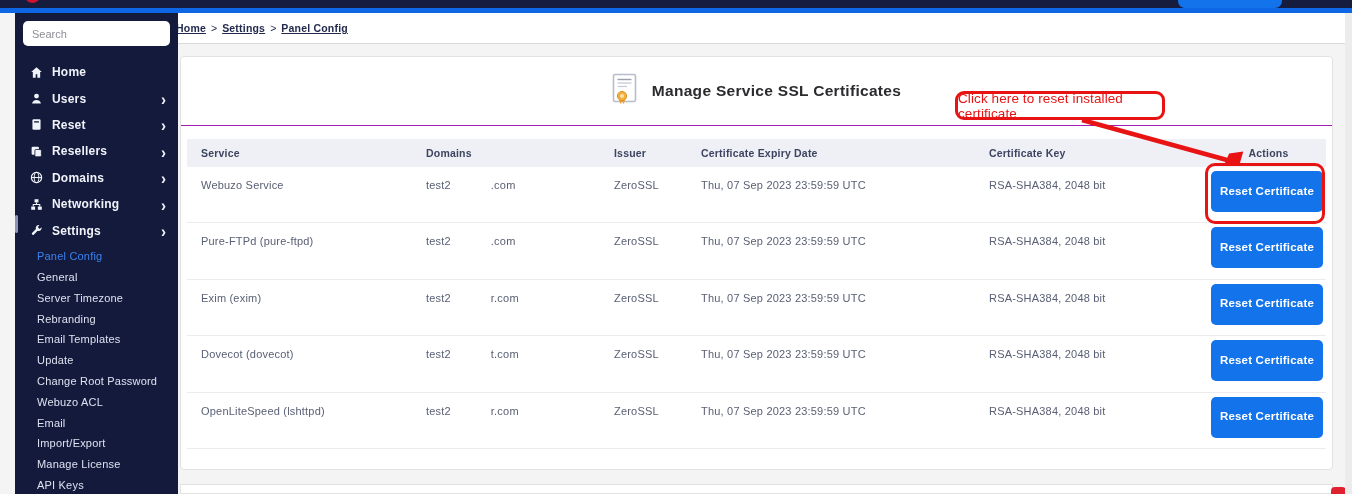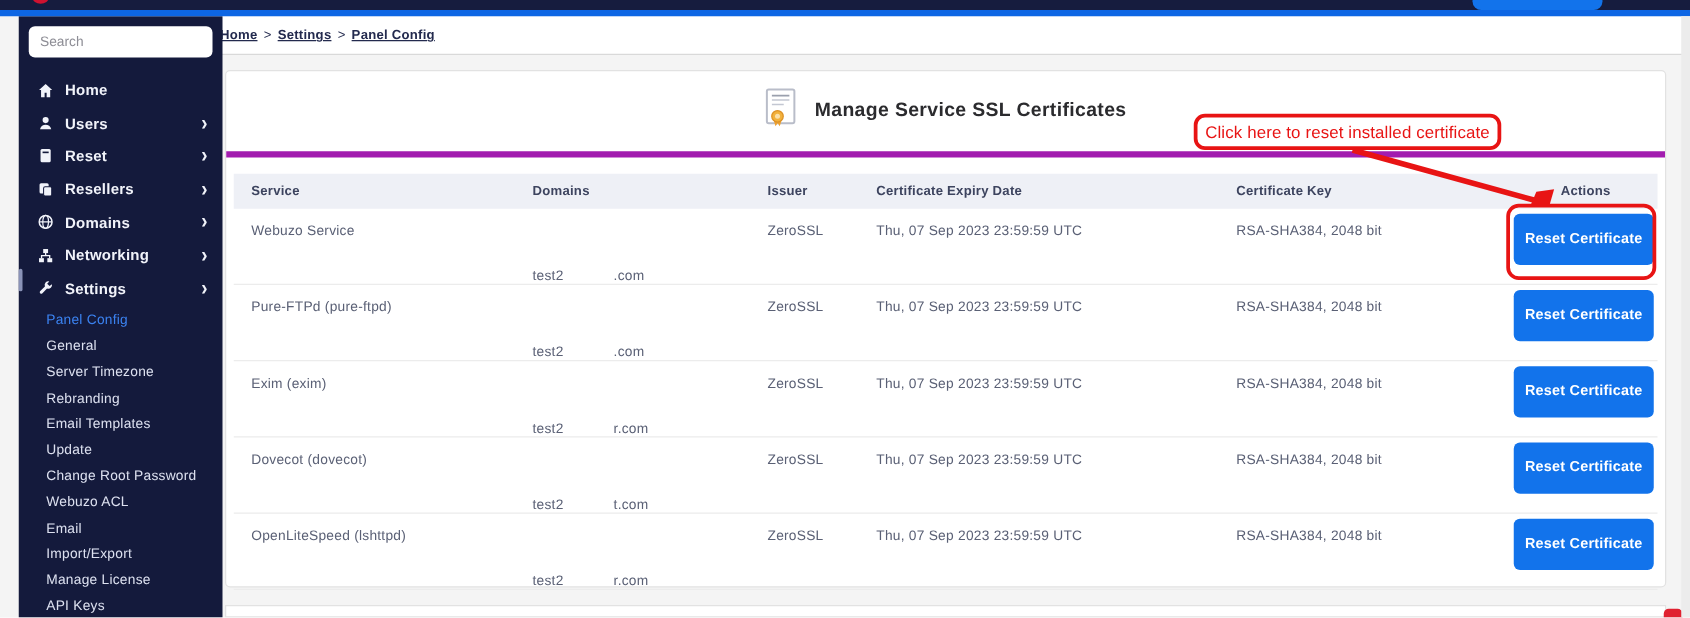--- a/index.html
+++ b/index.html
@@ -28,47 +28,47 @@
   .side-scroll-indicator { position:absolute; left:0; top:202px; width:3px; height:18px; background:#8a93b8; border-radius:2px; }
 
   
   .crumbbar { position:absolute; left:163px; top:13px; width:1189px; height:31px; background:#ffffff; border-bottom:1px solid #d9d9d9; z-index:3; display:flex; align-items:center; padding-left:13px; }
   .crumb { font-size:10.5px; font-weight:bold; color:#232a4e; text-decoration:underline; letter-spacing:.2px; cursor:pointer; }
   .crumb-sep { font-size:10.5px; color:#232a4e; margin:0 5px; }
 
   
   .mainbg { position:absolute; left:163px; top:44px; width:1189px; height:450px; background:#f4f4f4; z-index:1; }
   .card { position:absolute; left:180px; top:56px; width:1153px; height:414px; background:#ffffff; border:1px solid #e2e2e2; border-radius:4px; z-index:2; }
-  .title-row { height:69px; display:flex; align-items:center; justify-content:center; border-bottom:5px solid #a21caf; }
+  .title-row { height:69px; display:flex; align-items:center; justify-content:center; border-bottom:1px solid #a21caf; }
   .title-icon { margin-right:13px; }
   .page-title { font-size:15.5px; font-weight:bold; color:#2b2b2e; letter-spacing:.3px; }
 
   .ssl-table { margin:13px 6px 0 6px; }
   .t-head, .t-row { display:grid; grid-template-columns:239px 188px 87px 288px 222px 1fr; }
   .t-head { background:#eef0f6; height:28px; align-items:center; }
   .t-head .hc { font-size:10.5px; font-weight:bold; color:#3d445f; letter-spacing:.2px; }
   .hc:first-child, .cell:first-child { padding-left:14px; }
   .hc-actions { text-align:center; }
   .t-row { min-height:56.4px; border-bottom:1px solid #ececec; align-items:start; }
   .cell { font-size:11px; color:#5a6075; padding-top:12px; letter-spacing:.2px; }
-  .dom-prefix { display:inline-block;margin-top:36px; }
+  .dom-prefix { display:inline-block; }
   .dom-redact { display:inline-block; width:40px; }
   .cell-actions { display:flex; justify-content:flex-end; padding:4px 12px 0 0; }
   .reset-btn { width:112px; min-height:41px; background:#1273eb; color:#fff; border:none; border-radius:5px; font-family:"Liberation Sans",sans-serif; font-size:11.5px; font-weight:bold; line-height:1.55; cursor:pointer; padding:4px 6px; letter-spacing:.2px; }
 
   
   .next-card { position:absolute; left:180px; top:484px; width:1153px; height:10px; background:#ffffff; border:1px solid #e2e2e2; z-index:2; }
   .bottom-red-fragment { position:absolute; left:1331px; top:487px; width:15px; height:7px; background:#e02130; border-radius:4px 4px 0 0; z-index:6; }
 
   
   .scrollbar-track { position:absolute; right:0; top:13px; width:7px; height:481px; background:#ececec; z-index:7; }
 
   
   .annot-layer { position:absolute; inset:0; z-index:40; pointer-events:none; }
-  .callout { position:absolute; left:955px; top:91px; width:246px; height:29px; background:#ffffff; border:3px solid #e81414; border-radius:9px; display:flex; align-items:center; justify-content:center; font-size:13.5px; color:#e81414; letter-spacing:.1px; }
+  .callout { position:absolute; left:955px; top:91px; width:210px; height:29px; background:#ffffff; border:3px solid #e81414; border-radius:9px; display:flex; align-items:center; justify-content:center; font-size:13.5px; color:#e81414; letter-spacing:.1px; }
   .btn-circle { position:absolute; left:1205px; top:163px; width:120px; height:61px; border:3px solid #e81414; border-radius:10px; }
   .arrow-svg { position:absolute; left:0; top:0; width:1352px; height:494px; }
 </style>
 </head>
 <body>
 
 <div class="topbar"></div>
 <div class="logo-fragment"></div>
 <div class="topbar-partial-button" style="background:#1273eb;"></div>
 <div class="bluestripe"></div>

